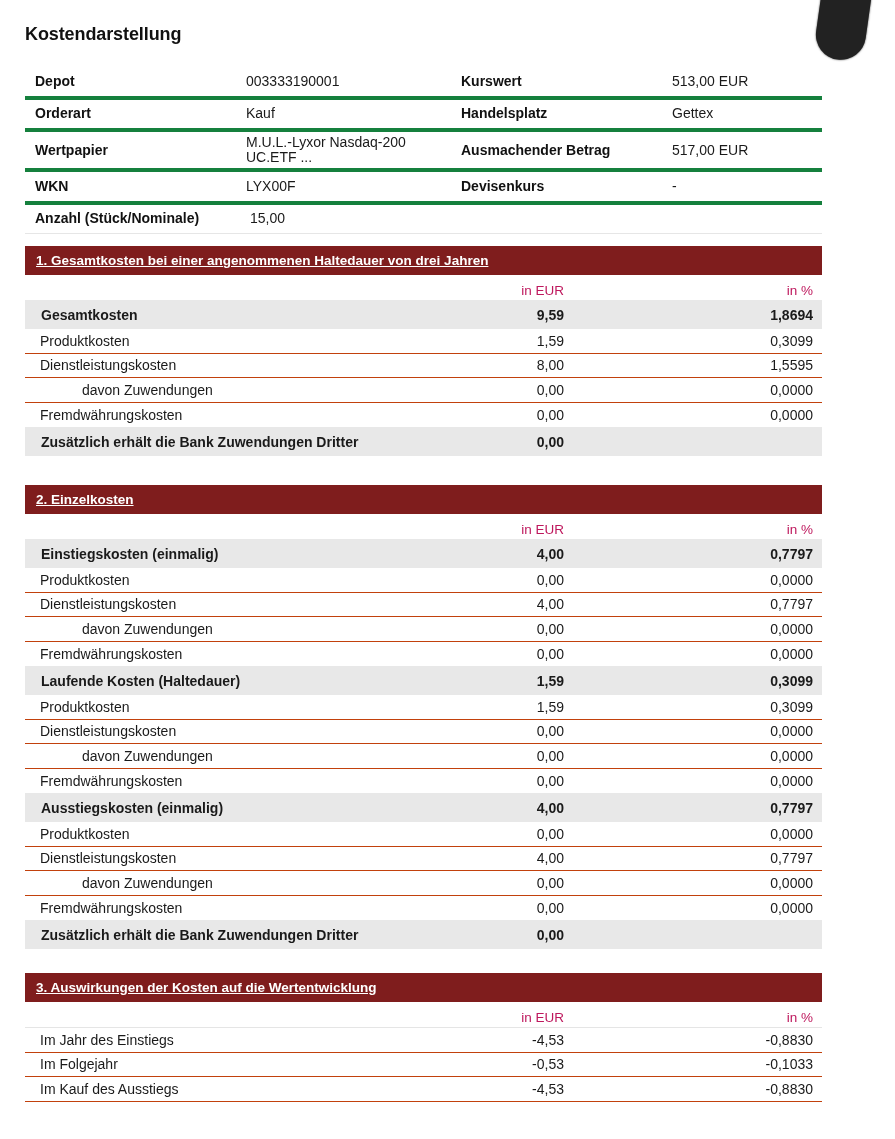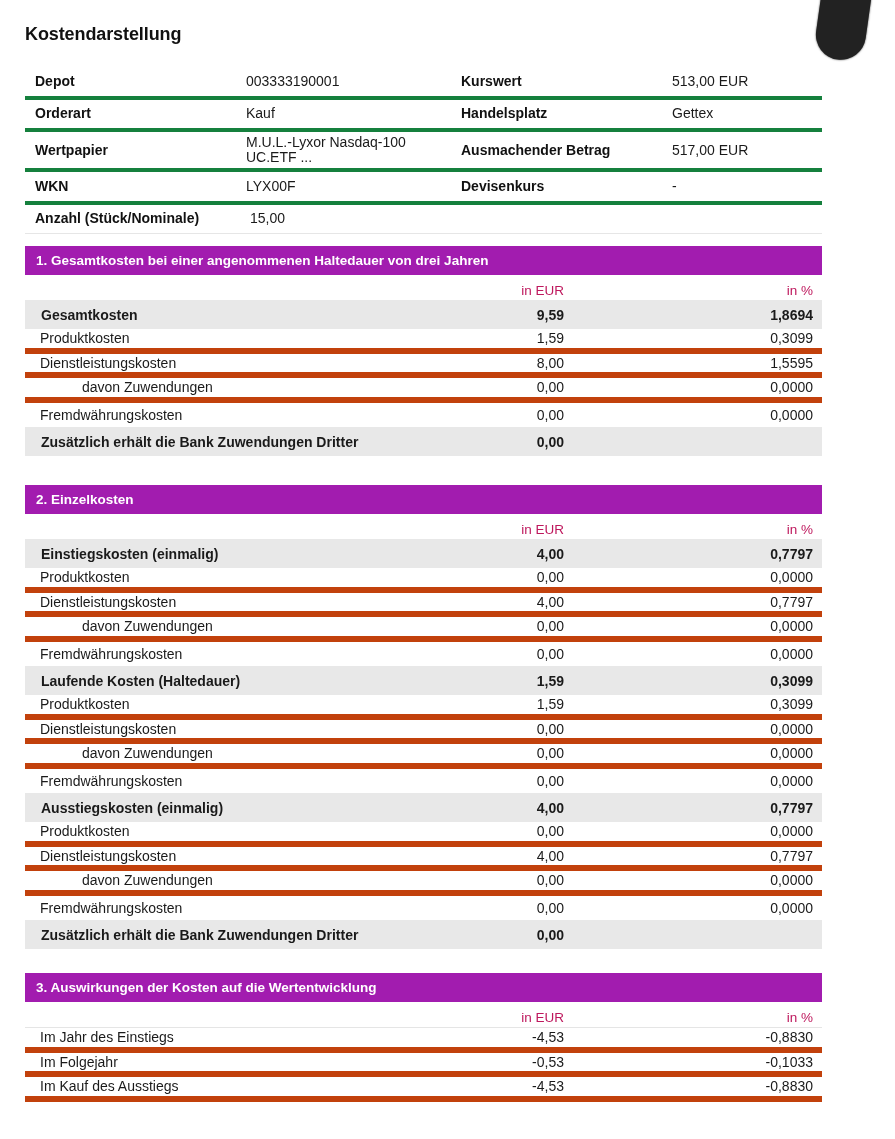--- a/index.html
+++ b/index.html
@@ -35,35 +35,35 @@
   .c3 { width: 211px; }
   .c4 { width: 160px; }
   .h28 { height: 28.5px; }
   .h37 { height: 36px; }
 
   
   .section {
     position: absolute; left: 25px; width: 797px;
   }
   .section-header {
-    background: #a21caf; color: #ffffff;
+    background: #7f1d1d; color: #ffffff;
     height: 29px; line-height: 29px;
-    padding-left: 11px; font-size: 13.5px; font-weight: bold;
+    padding-left: 11px; font-size: 13.5px; font-weight: bold; text-decoration: underline;
   }
   .col-header {
     display: flex; height: 25px; align-items: flex-end;
     font-size: 13.5px; color: #be185d; padding-bottom: 2px;
   }
   .col-header .lbl { flex: 1; }
   .col-header .eur { width: 130px; text-align: right; }
   .col-header .pct { width: 258px; text-align: right; padding-right: 9px; }
 
   .row {
     display: flex; align-items: center; font-size: 14px;
-    border-bottom: 6px solid #c2410c;
+    border-bottom: 1px solid #c2410c;
   }
   .row .lbl { flex: 1; padding-left: 15px; }
   .row .eur { width: 130px; text-align: right; }
   .row .pct { width: 258px; text-align: right; padding-right: 9px; }
   .row.sub { height: 24.5px; }
   .row.sub2 .lbl { padding-left: 57px; }
   .row.total {
     background: #e8e8e8; font-weight: bold; height: 29px; border-bottom: none;
   }
   .row.total .lbl { padding-left: 16px; }
@@ -86,21 +86,21 @@
     <div class="info-cell c4 h28">513,00 EUR</div>
   </div>
   <div class="info-row">
     <div class="info-cell info-label c1 h28">Orderart</div>
     <div class="info-cell c2 h28">Kauf</div>
     <div class="info-cell info-label c3 h28">Handelsplatz</div>
     <div class="info-cell c4 h28">Gettex</div>
   </div>
   <div class="info-row">
     <div class="info-cell info-label c1 h37">Wertpapier</div>
-    <div class="info-cell c2 h37">M.U.L.-Lyxor Nasdaq-100 UC.ETF ...</div>
+    <div class="info-cell c2 h37">M.U.L.-Lyxor Nasdaq-200 UC.ETF ...</div>
     <div class="info-cell info-label c3 h37">Ausmachender Betrag</div>
     <div class="info-cell c4 h37">517,00 EUR</div>
   </div>
   <div class="info-row">
     <div class="info-cell info-label c1 h28">WKN</div>
     <div class="info-cell c2 h28">LYX00F</div>
     <div class="info-cell info-label c3 h28">Devisenkurs</div>
     <div class="info-cell c4 h28">-</div>
   </div>
   <div class="info-row">

